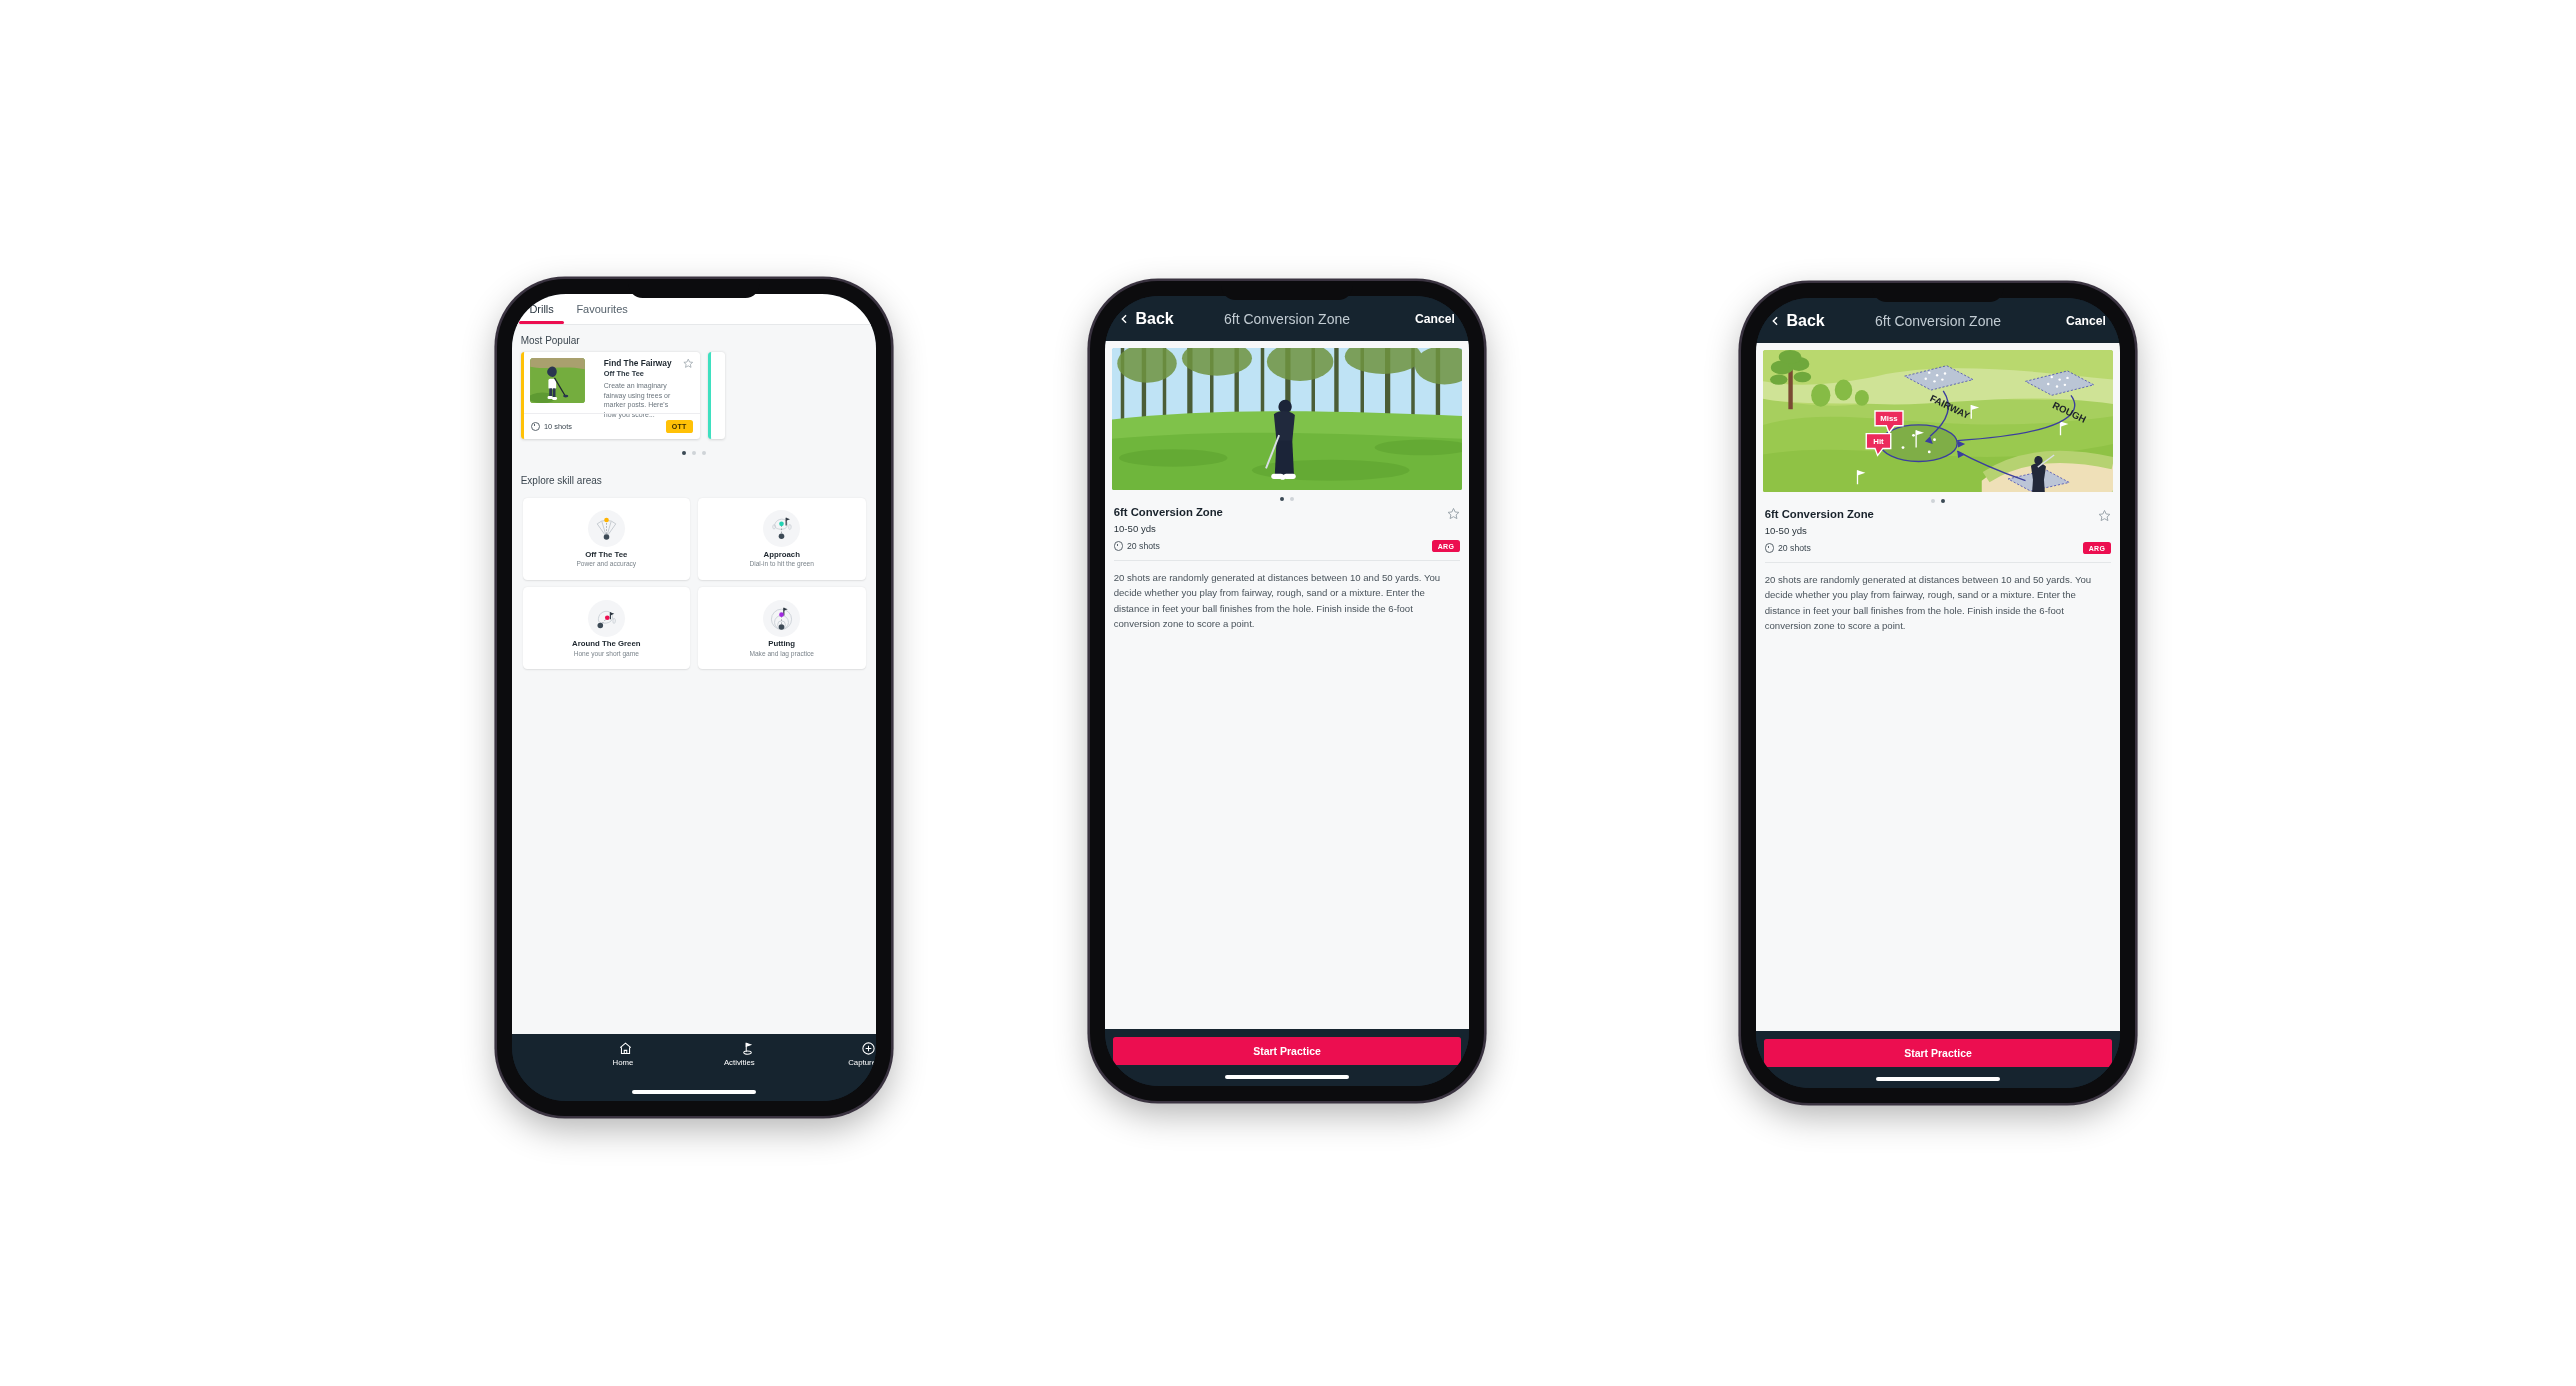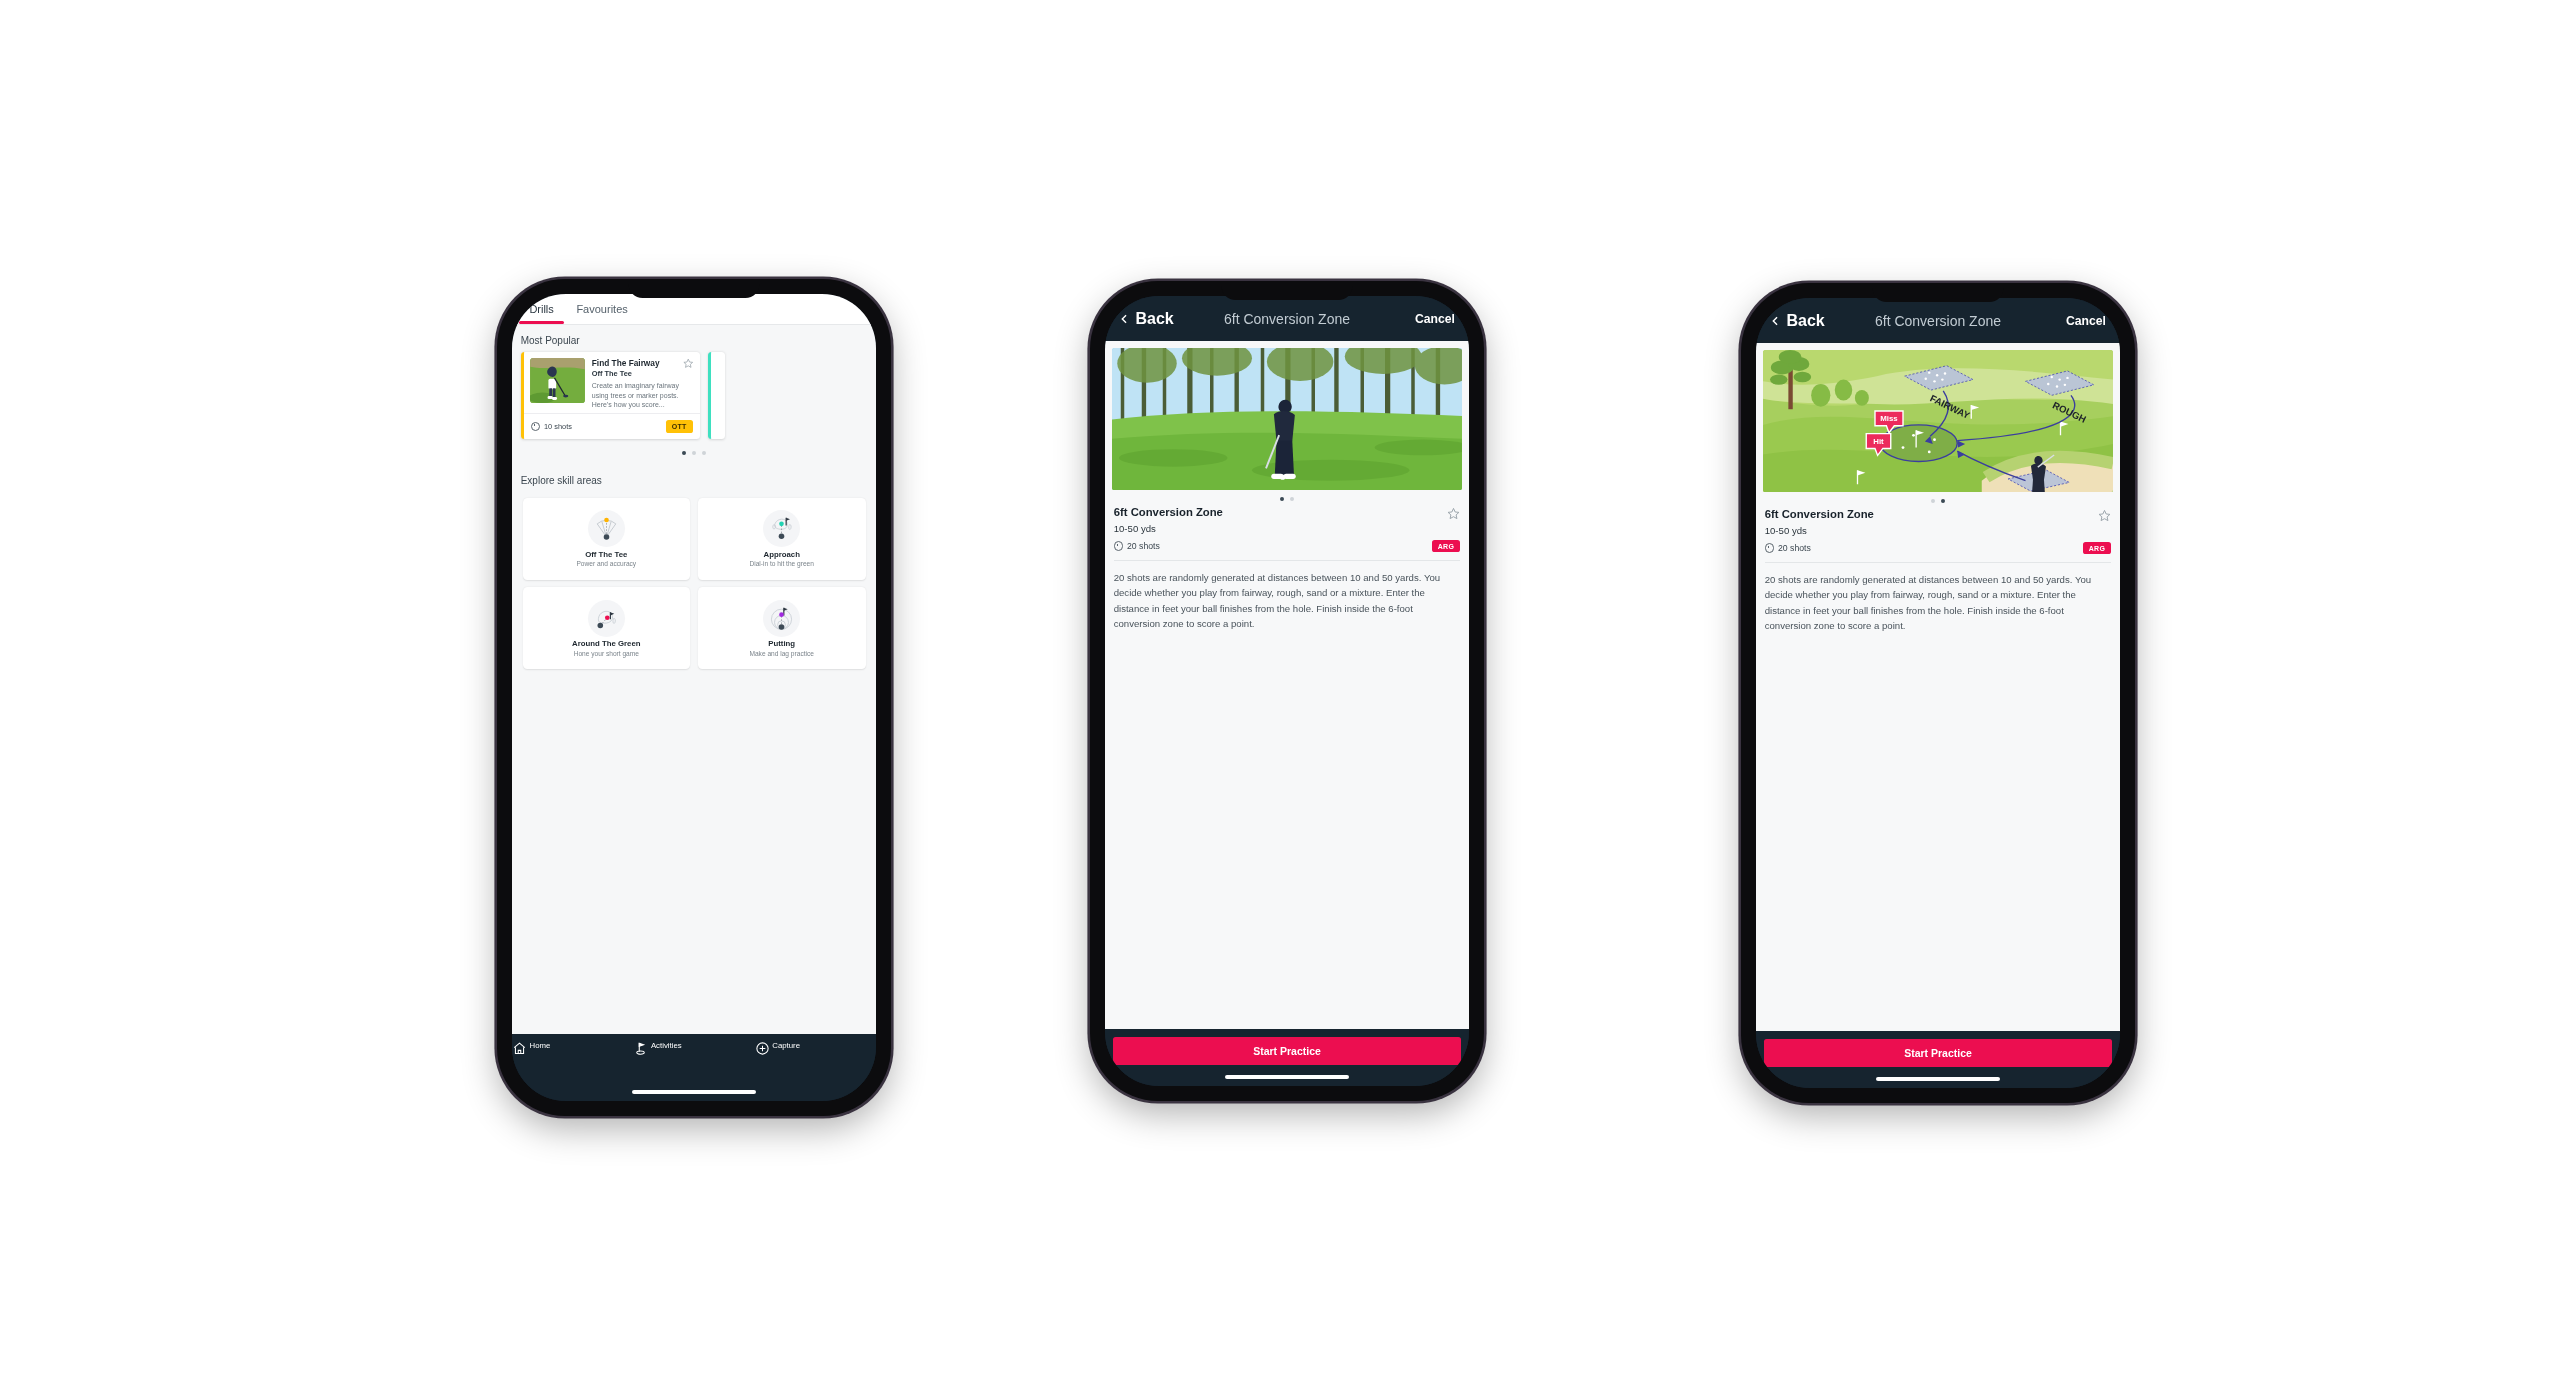--- a/index.html
+++ b/index.html
@@ -39,21 +39,21 @@
   .sect-title{font-size:10px;color:#3b464f;margin:9.6px 0 6.1px 8.7px;}
 
   
   .pcard-wrap{position:relative;margin:0 0 0 8.7px;height:92px;}
   .pcard{position:absolute;left:0;top:0;width:176px;height:87px;background:#fff;
          border-radius:3.5px;box-shadow:0 0.9px 2.6px rgba(0,0,0,.14);overflow:hidden;
          border-left:3.5px solid #ffc107;}
   .pcard-peek{position:absolute;left:187px;top:0;width:14px;height:87px;background:#fff;
          border-radius:3.5px;box-shadow:0 0.9px 2.6px rgba(0,0,0,.14);
          border-left:3.5px solid #3ee0c0;}
-  .pcard-body{display:flex;padding:6.1px 6.1px 0 6.1px;gap:7px;height:54px;}
+  .pcard-body{display:flex;padding:6.1px 6.1px 0 6.1px;gap:19px;height:54px;}
   .thumb{width:55px;height:45px;border-radius:3.5px;flex:0 0 auto;overflow:hidden;position:relative;
          background:linear-gradient(#7fb248,#5da03a);}
   .ptxt{flex:1 1 auto;min-width:0;position:relative;padding-right:12.2px;}
   .ptitle{font-size:8.3px;font-weight:700;color:#1d262e;}
   .psub{font-size:7.4px;font-weight:700;color:#2c3740;margin-top:0.9px;}
   .pdesc{font-size:7px;color:#6b757d;line-height:1.38;margin-top:3.5px;}
   .star{position:absolute;right:0;top:0;width:10.5px;height:10.5px;}
   .pfoot{position:absolute;left:0;right:0;bottom:0;height:24.4px;border-top:0.9px solid #ededf0;
          display:flex;align-items:center;padding:0 7px;}
   .shots{font-size:7.4px;color:#3b464f;display:flex;align-items:center;gap:3.5px;}
@@ -71,21 +71,21 @@
          height:75px;display:flex;flex-direction:column;align-items:center;
          justify-content:center;padding:3.5px 1.7px;}
   .sicon{width:37px;height:37px;border-radius:50%;background:#f4f5f7;margin-bottom:2.6px;
          display:flex;align-items:center;justify-content:center;}
   .sname{font-size:7.8px;font-weight:700;color:#1d262e;}
   .sdesc{font-size:6.6px;color:#7b848b;margin-top:1.7px;}
 
   
   .bnav{background:#16242f;height:49px;flex:0 0 auto;display:flex;
         align-items:flex-start;padding-top:7px;}
-  .bitem{flex:1;display:flex;align-items:flex-start;gap:2.6px;color:#fff;}
+  .bitem{flex:1;display:flex;flex-direction:column;align-items:flex-end;gap:2.6px;color:#fff;}
   .bitem .lab{font-size:7.8px;}
 
   
   .dsheet{flex:1 1 auto;background:#f7f8f9;display:flex;flex-direction:column;overflow:hidden;}
   .hero{margin:7px 7px 0 7px;height:142px;border-radius:2.6px;overflow:hidden;position:relative;}
   .dhead{padding:5.2px 8.7px 0 8.7px;position:relative;}
   .dtitle{font-size:11.3px;font-weight:700;color:#18222b;}
   .dyds{font-size:9.6px;color:#2b353d;margin-top:5px;}
   .drow{display:flex;align-items:center;margin-top:6.1px;}
   .pill-pink{margin-left:auto;font-size:7px;font-weight:700;color:#fff;background:#ec0e50;

